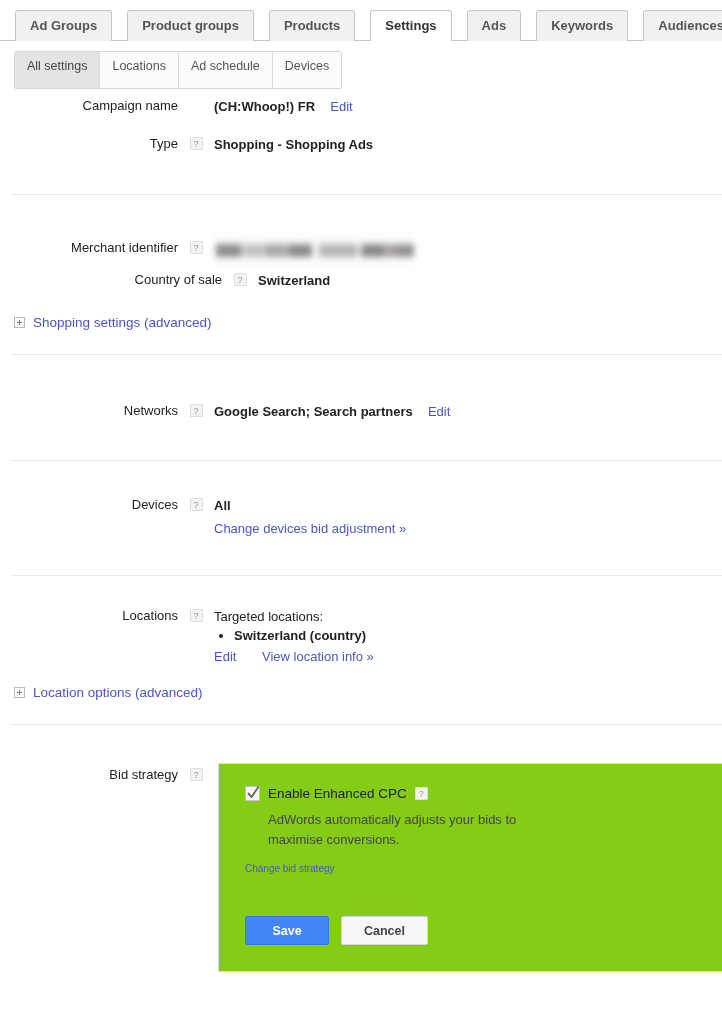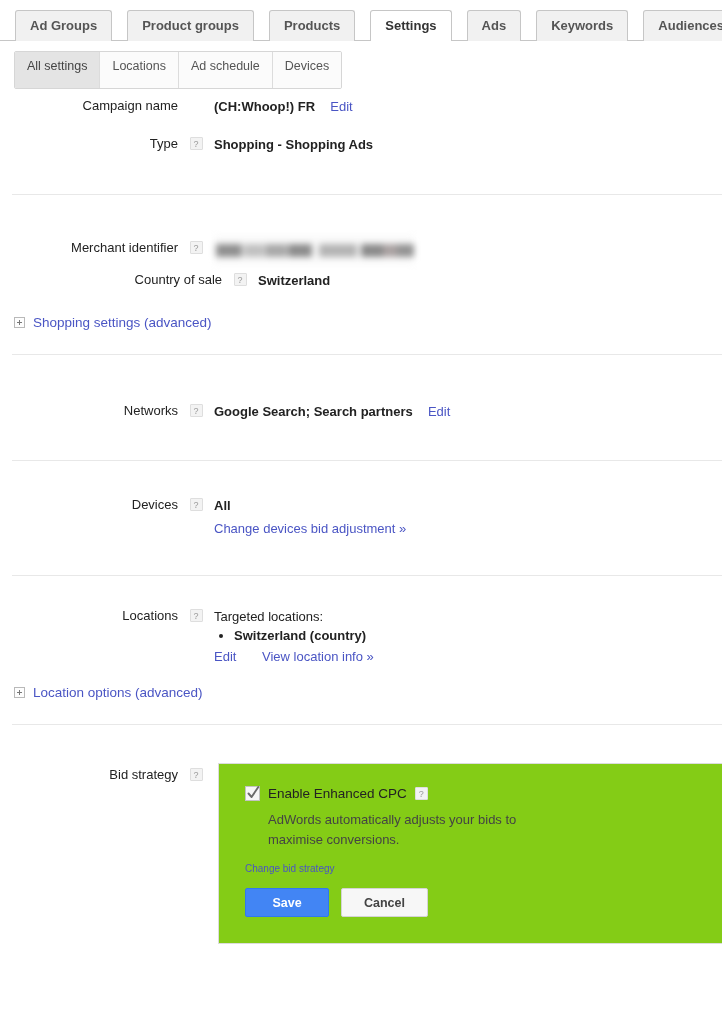--- a/index.html
+++ b/index.html
@@ -264,21 +264,21 @@
     font-size: 13px;
     color: #444444;
     line-height: 20px;
     max-width: 290px;
   }
   .change-bid {
     margin: 13px 0 0 0;
     font-size: 10px;
   }
   .btn-row {
-    margin-top: 14px;
+    margin-top: 42px;
     display: flex;
     align-items: flex-start;
   }
   .btn {
     height: 29px;
     line-height: 29px;
     padding: 0 22px;
     font-size: 12.5px;
     font-weight: bold;
     border-radius: 2px;

